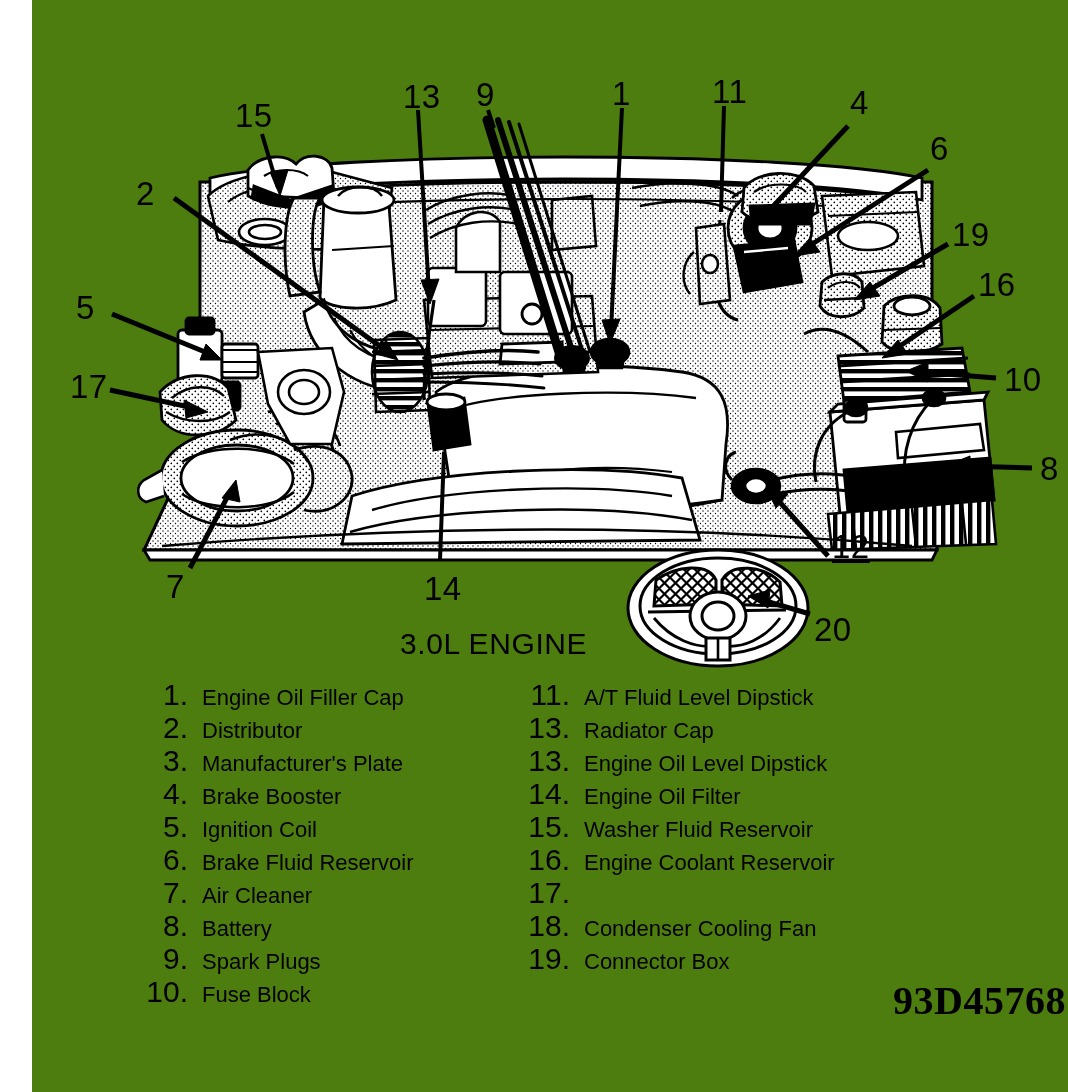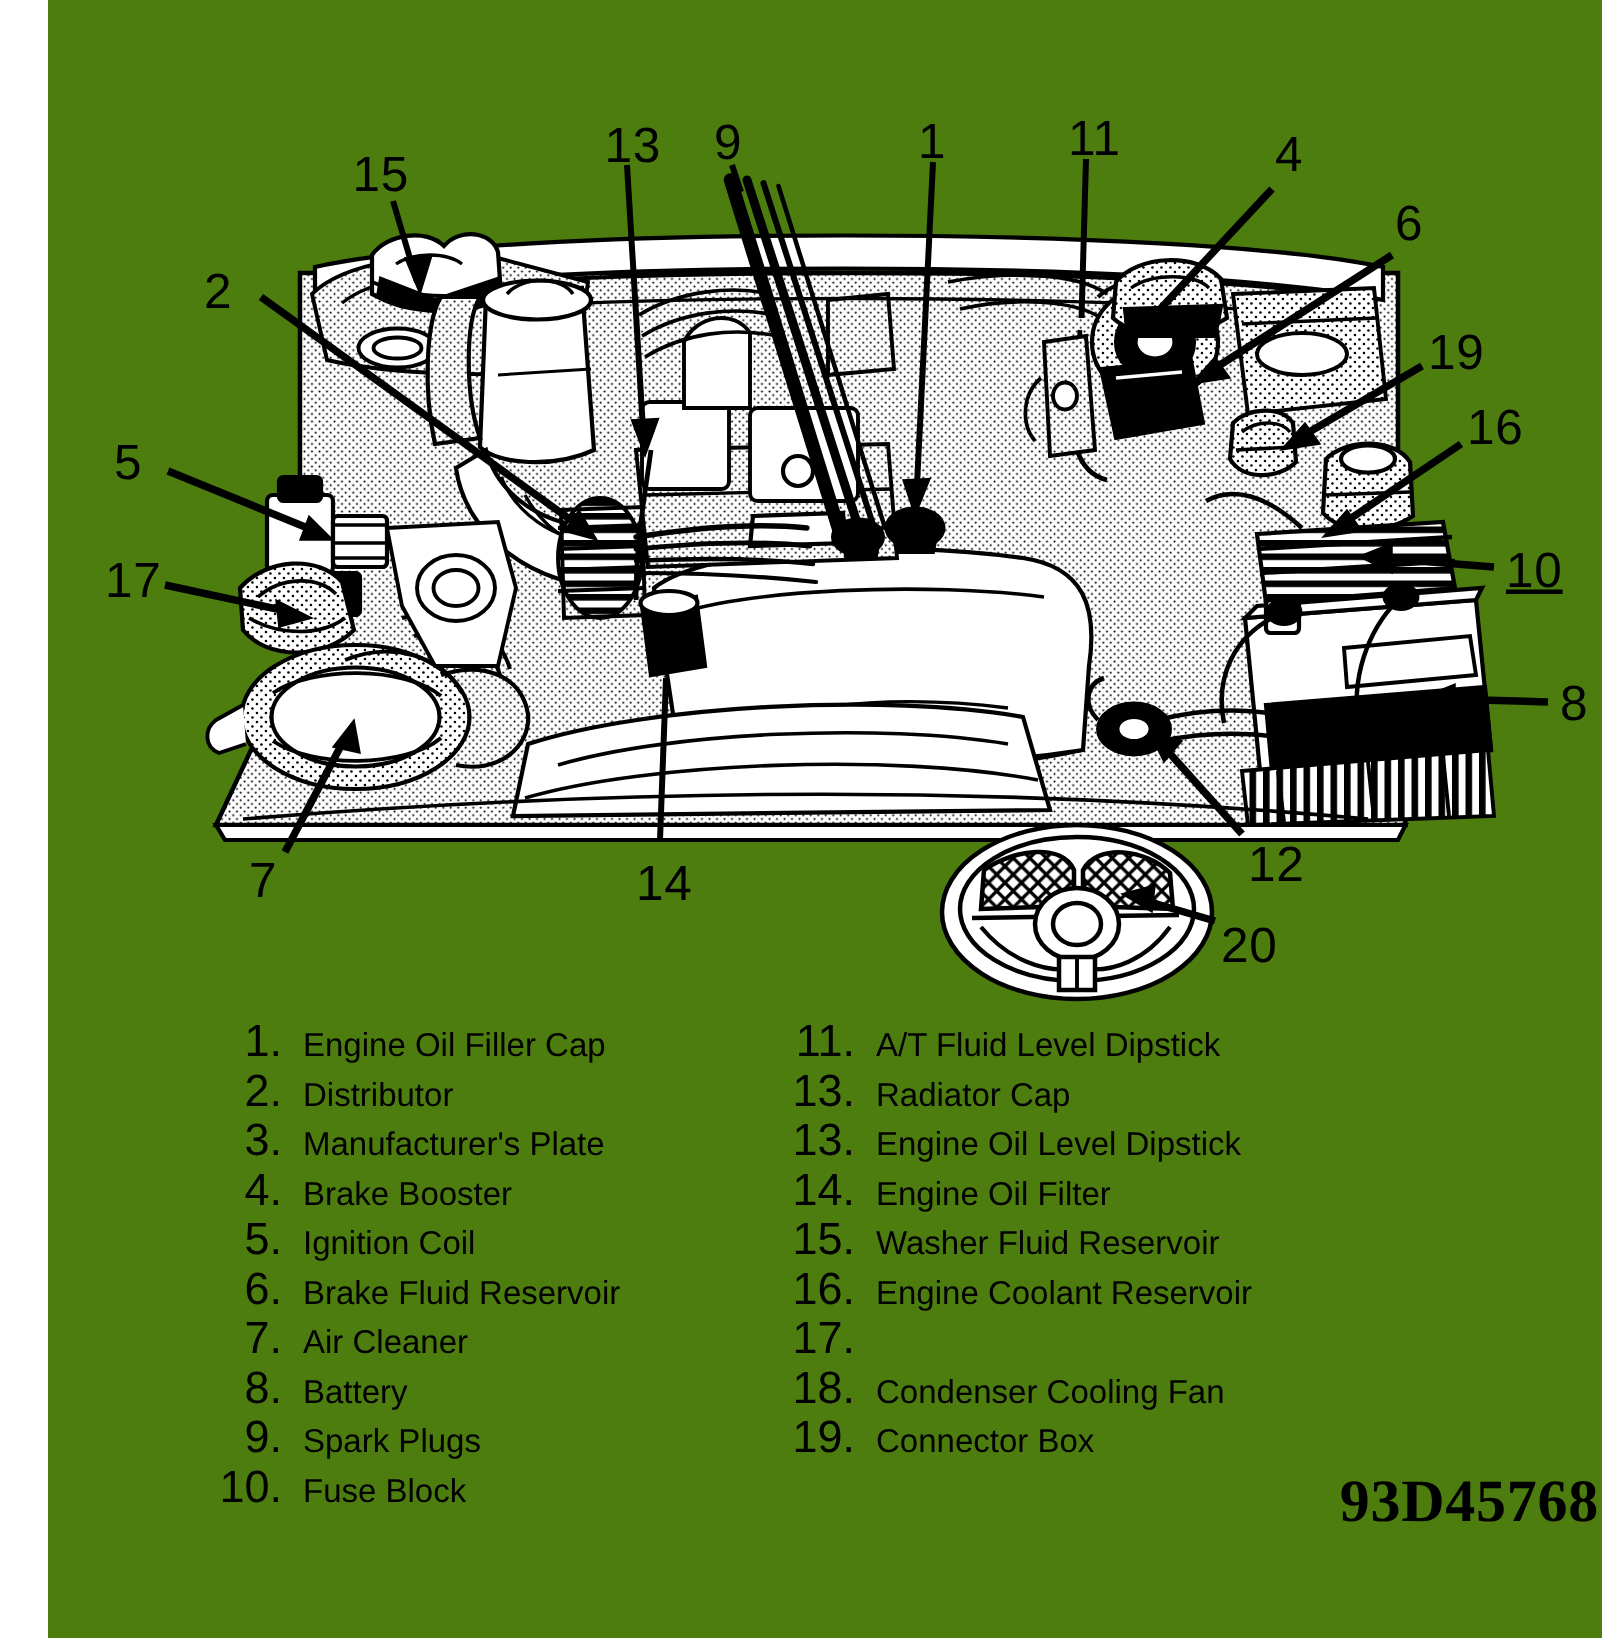--- a/index.html
+++ b/index.html
@@ -483,29 +483,30 @@
     <div class="callout-num" style="left:371px; top:80px;">13</div>
     <div class="callout-num" style="left:444px; top:78px;">9</div>
     <div class="callout-num" style="left:580px; top:77px;">1</div>
     <div class="callout-num" style="left:680px; top:75px;">11</div>
     <div class="callout-num" style="left:818px; top:86px;">4</div>
     <div class="callout-num" style="left:898px; top:132px;">6</div>
     <div class="callout-num" style="left:104px; top:177px;">2</div>
     <div class="callout-num" style="left:920px; top:218px;">19</div>
     <div class="callout-num" style="left:946px; top:268px;">16</div>
     <div class="callout-num" style="left:44px;  top:291px;">5</div>
-    <div class="callout-num" style="left:972px; top:363px;text-decoration:underline;">10</div>
+    <div class="callout-num" style="left:972px; top:363px;">10</div>
     <div class="callout-num" style="left:38px;  top:370px;">17</div>
     <div class="callout-num" style="left:1008px;top:452px;">8</div>
     <div class="callout-num" style="left:134px; top:570px;">7</div>
     <div class="callout-num" style="left:392px; top:572px;">14</div>
-    <div class="callout-num" style="left:800px; top:559px;">12</div>
+    <div class="callout-num" style="left:800px; top:530px;text-decoration:underline;">12</div>
     <div class="callout-num" style="left:782px; top:613px;">20</div>
   </div>
 
+  <div id="engine-title">3.0L ENGINE</div>
 
   <div id="legend">
 
     <div class="legend-col" id="legend-col-left">
       <div class="legend-row">
         <span class="legend-num">1.</span>
         <span class="legend-label">Engine Oil Filler Cap</span>
       </div>
       <div class="legend-row">
         <span class="legend-num">2.</span>

